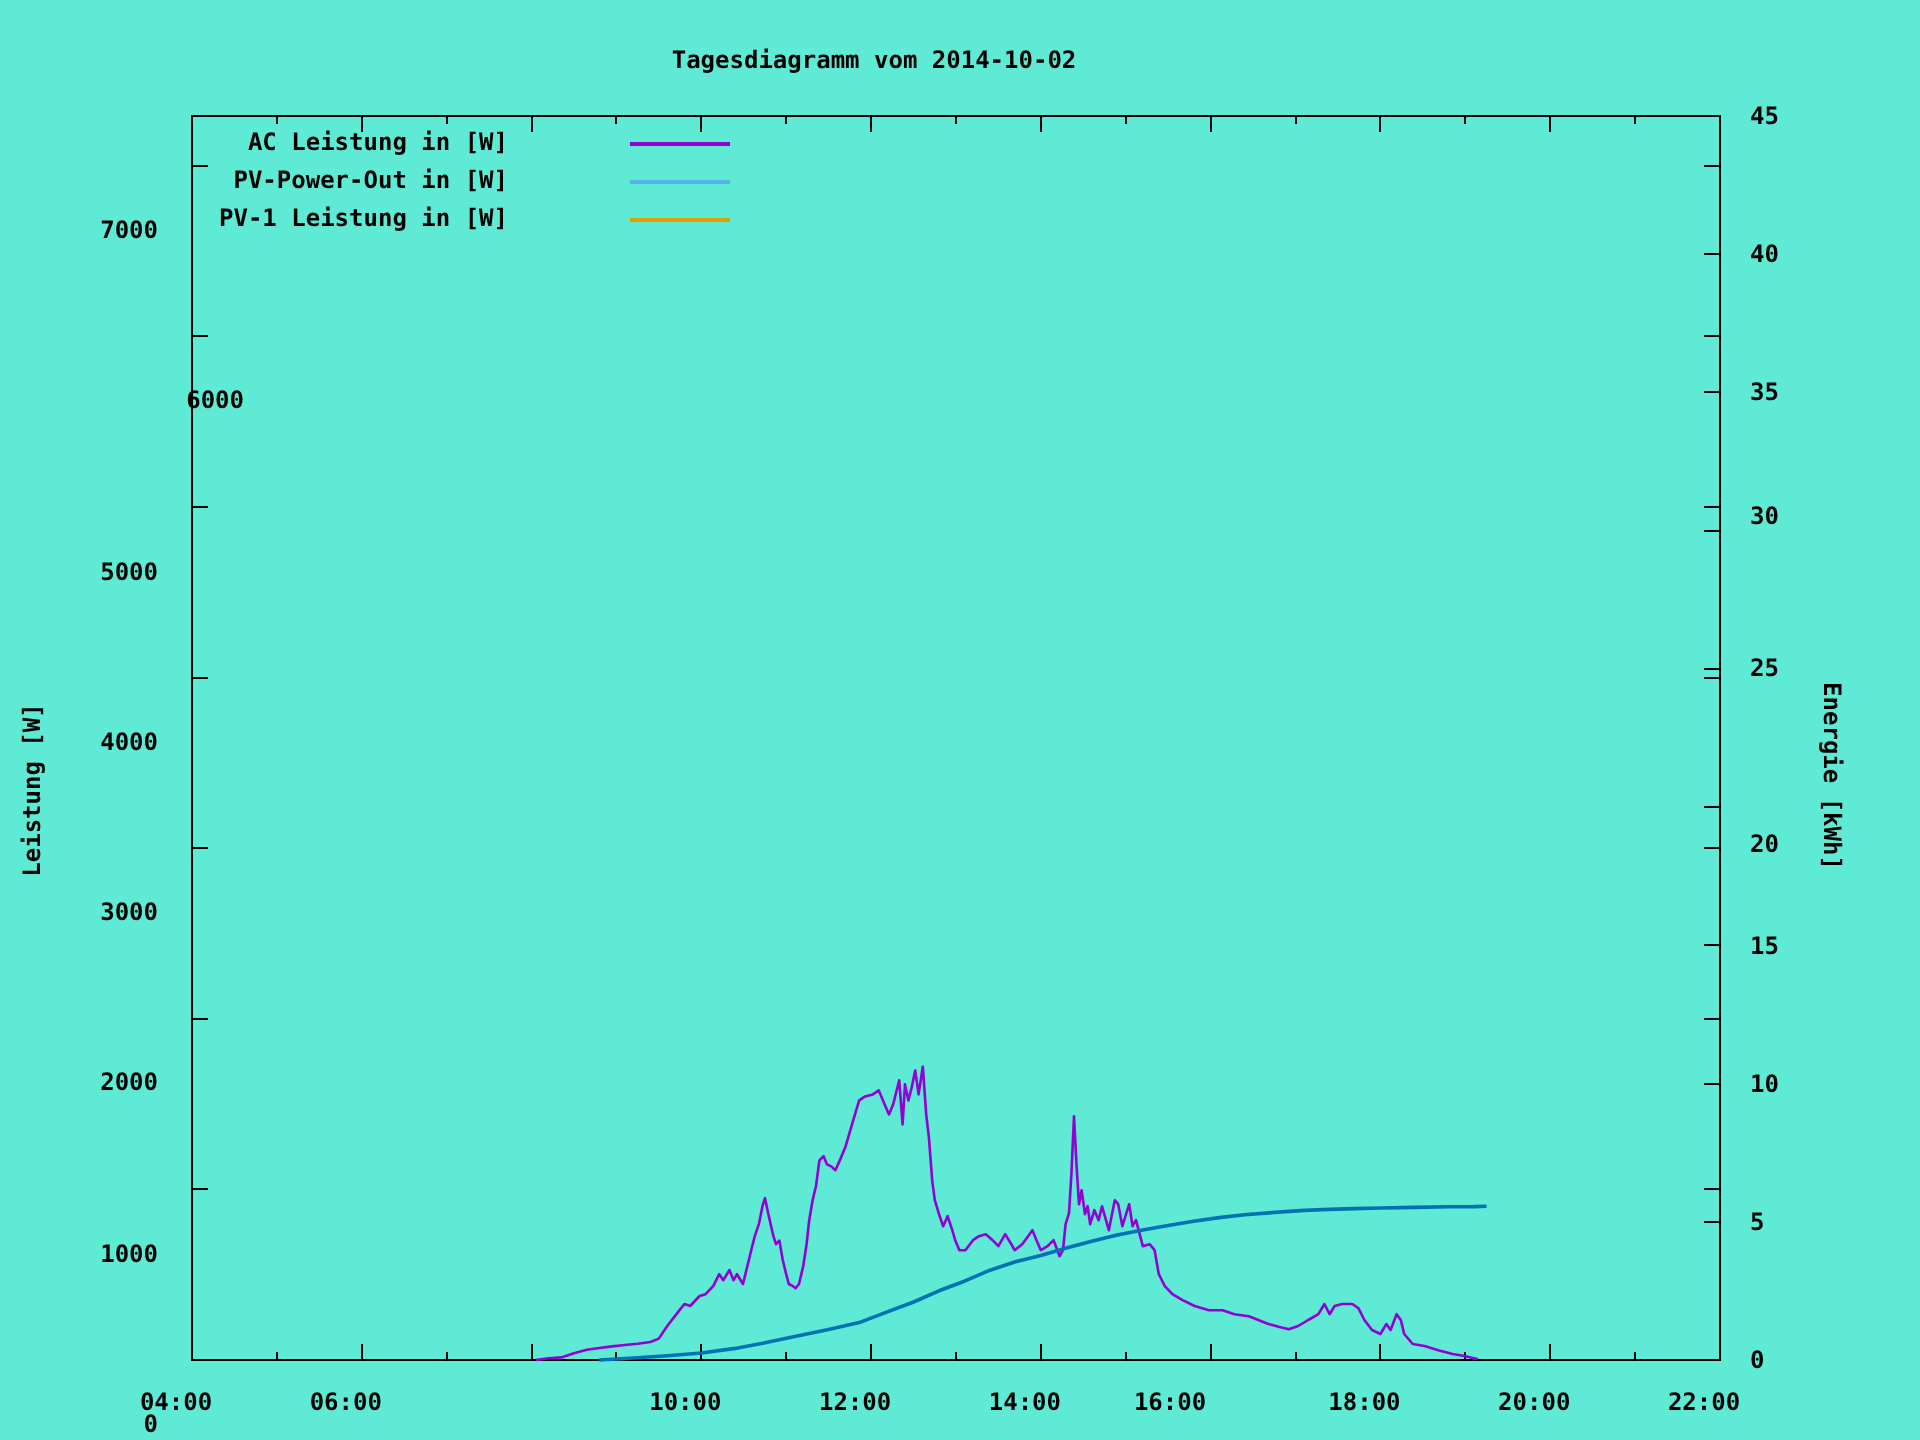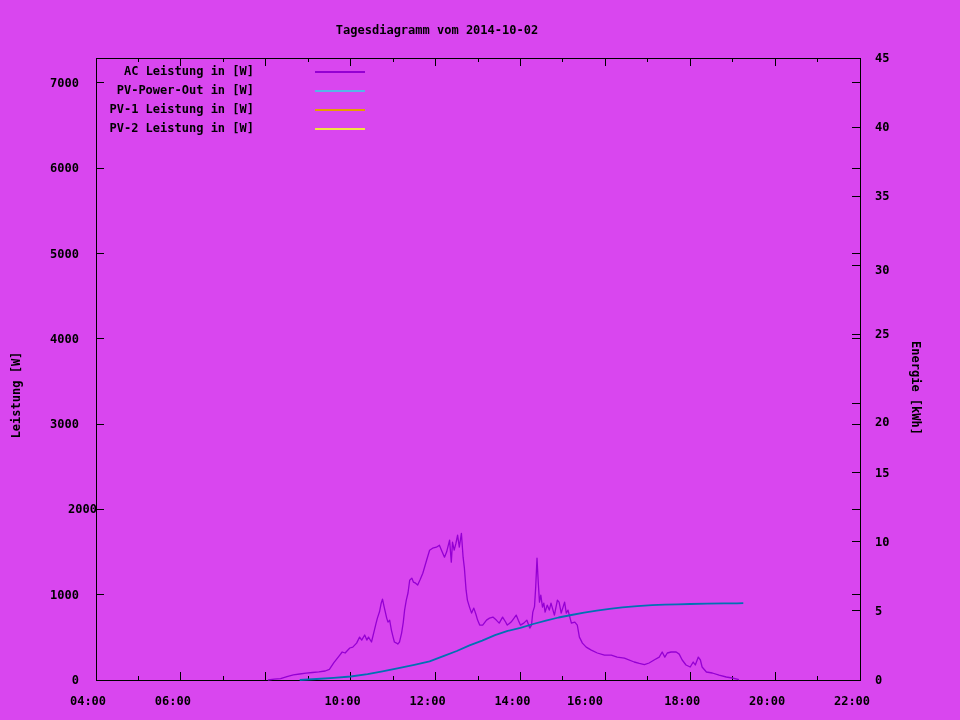--- a/index.html
+++ b/index.html
@@ -1,23 +1,23 @@
 <!DOCTYPE html>
 <html><head>
 <meta charset="utf-8">
 <style>
   html,body{margin:0;padding:0;background:#fff;}
-  #stage{position:relative;width:960px;height:720px;background:#d946ef;overflow:hidden;
+  #stage{position:relative;width:960px;height:720px;background:#5eead4;overflow:hidden;
          font-family:"DejaVu Sans Mono","Liberation Mono",monospace;color:#000;}
   .t{position:absolute;font-size:12px;font-weight:bold;line-height:16px;white-space:pre;}
   #title{top:22px;left:437px;transform:translateX(-50%);}
   .ylab{height:16px;}
   #ylabelL{left:16px;top:395px;transform:translate(-50%,-50%) rotate(-90deg);}
   #ylabelR{left:916px;top:388px;transform:translate(-50%,-50%) rotate(90deg);}
-  .ytickL{left:0;width:79px;text-align:right;}
+  .ytickL{left:0;width:79px;text-align:right;margin-top:32px;}
   .ytickR{left:875px;}
   .xtick{transform:translateX(-50%);top:693px;}
   #plot{position:absolute;left:0;top:0;}
   #legend{position:absolute;left:0;top:62px;}
   .lrow{display:flex;align-items:center;height:19px;}
   .llab{width:254px;text-align:right;font-size:12px;font-weight:bold;line-height:19px;white-space:pre;}
   .lsamp{margin-left:61px;width:50px;height:2px;}
 </style>
 </head>
 <body>
@@ -101,48 +101,44 @@
         <span class="lsamp" style="background: rgb(148, 0, 211);"></span>
       </div>
       <div class="lrow">
         <span class="llab">PV-Power-Out in [W]</span>
         <span class="lsamp" style="background: rgb(86, 180, 233);"></span>
       </div>
       <div class="lrow">
         <span class="llab">PV-1 Leistung in [W]</span>
         <span class="lsamp" style="background: rgb(230, 159, 0);"></span>
       </div>
-      <div class="lrow">
-        <span class="llab">PV-2 Leistung in [W]</span>
-        <span class="lsamp" style="background: rgb(240, 228, 66);"></span>
-      </div>
     </div>
   <div id="ticklabels">
       <div class="t xtick" style="left: 88px;">04:00</div>
       <div class="t xtick" style="left: 172.889px;">06:00</div>
       <div class="t xtick" style="left: 264px; margin-top: 40px;">08:00</div>
       <div class="t xtick" style="left: 342.667px;">10:00</div>
       <div class="t xtick" style="left: 427.556px;">12:00</div>
       <div class="t xtick" style="left: 512.444px;">14:00</div>
       <div class="t xtick" style="left: 585px;">16:00</div>
       <div class="t xtick" style="left: 682.222px;">18:00</div>
       <div class="t xtick" style="left: 767.111px;">20:00</div>
       <div class="t xtick" style="left: 852px;">22:00</div>
       <div class="t ytickL" style="top: 672px;">0</div>
       <div class="t ytickL" style="top: 586.701px;">1000</div>
-      <div class="t ytickL" style="top: 501.402px; padding-left: 18px;">2000</div>
+      <div class="t ytickL" style="top: 501.402px;">2000</div>
       <div class="t ytickL" style="top: 416.103px;">3000</div>
       <div class="t ytickL" style="top: 330.804px;">4000</div>
       <div class="t ytickL" style="top: 245.505px;">5000</div>
-      <div class="t ytickL" style="top: 160.206px;">6000</div>
+      <div class="t ytickL" style="top: 160.206px; padding-left: 43px;">6000</div>
       <div class="t ytickL" style="top: 74.9073px;">7000</div>
       <div class="t ytickR" style="top: 672px;">0</div>
       <div class="t ytickR" style="top: 602.889px;">5</div>
       <div class="t ytickR" style="top: 533.778px;">10</div>
       <div class="t ytickR" style="top: 464.667px;">15</div>
       <div class="t ytickR" style="top: 395.556px; margin-top: 18px;">20</div>
       <div class="t ytickR" style="top: 326.444px;">25</div>
-      <div class="t ytickR" style="top: 262px;">30</div>
+      <div class="t ytickR" style="top: 250px;">30</div>
       <div class="t ytickR" style="top: 188.222px;">35</div>
       <div class="t ytickR" style="top: 119.111px;">40</div>
       <div class="t ytickR" style="top: 50px;">45</div>
     </div>
 </div>
 
 </body></html>

